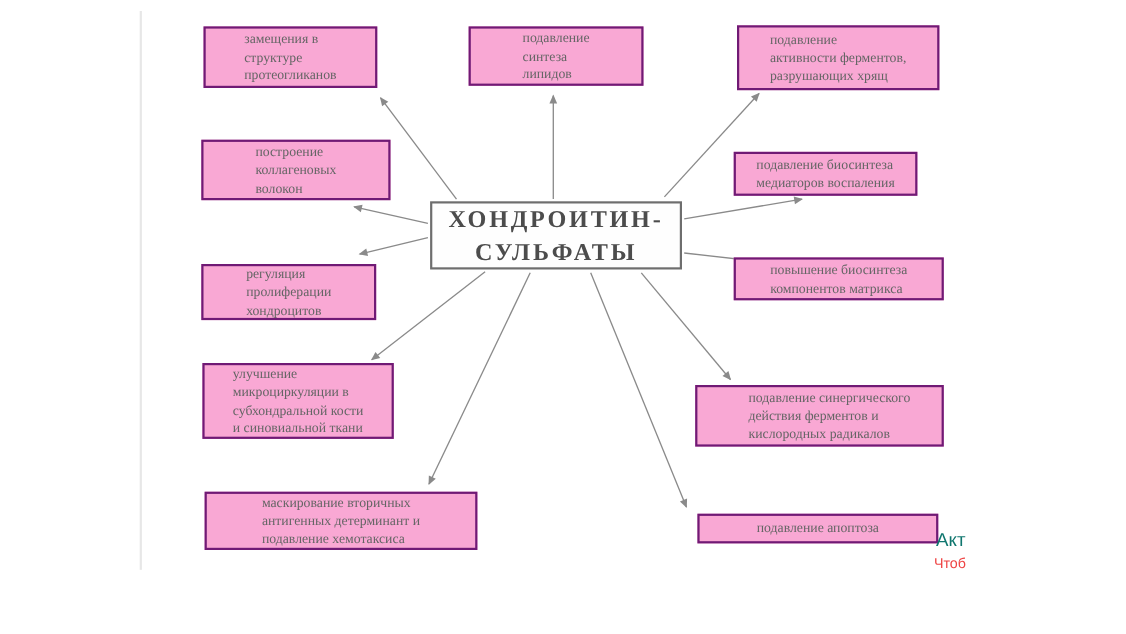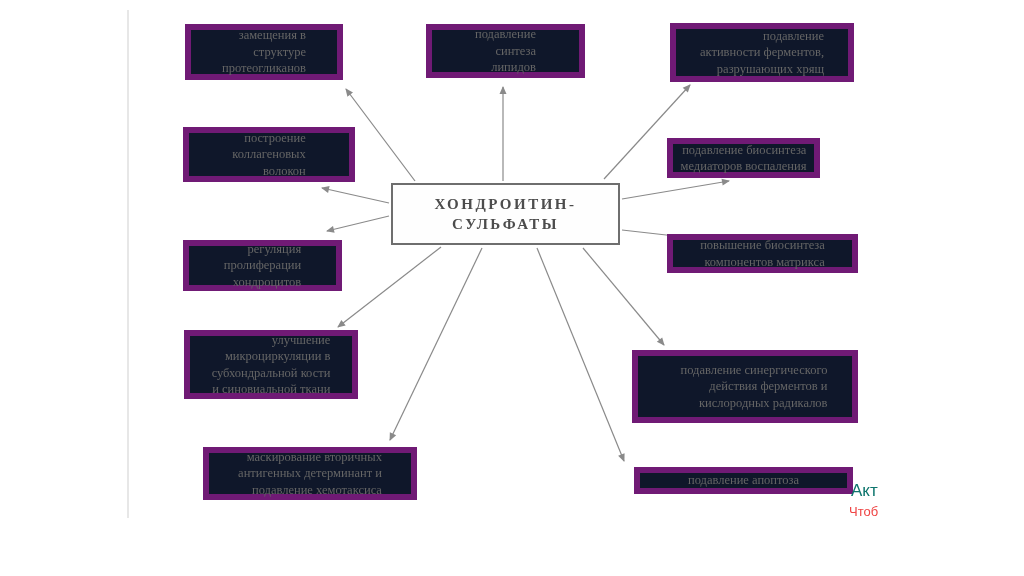--- a/index.html
+++ b/index.html
@@ -27,63 +27,63 @@
   .arrow-layer {
     position: absolute;
     left: 0;
     top: 0;
     width: 1024px;
     height: 576px;
     pointer-events: none;
   }
   .node {
     position: absolute;
-    border: 6px solid #701a75;
-    background: #0f172a;
+    border: 2px solid #701a75;
+    background: #f9a8d4;
     color: #656565;
     font-size: 12.5px;
     line-height: 1.32;
-    text-align: right;
+    text-align: left;
     display: flex;
     align-items: center;
     justify-content: center;
     white-space: pre-line;
     box-sizing: border-box;
     padding: 2px 6px;
   }
   .center-node {
     position: absolute;
     left: 391px;
     top: 183px;
     width: 229px;
     height: 62px;
     border: 2px solid #6e6e6e;
     background: #fefefe;
     color: #4c4c4c;
-    font-size: 15px;
+    font-size: 22px;
     font-weight: bold;
     letter-spacing: 2.5px;
     line-height: 1.35;
     text-align: center;
     display: flex;
     align-items: center;
     justify-content: center;
     white-space: pre-line;
     box-sizing: border-box;
   }
   .n1  { left: 185px; top: 24px;  width: 158px; height: 56px; }
   .n2  { left: 426px; top: 24px;  width: 159px; height: 54px; }
   .n3  { left: 670px; top: 23px;  width: 184px; height: 59px; }
   .n4  { left: 183px; top: 127px; width: 172px; height: 55px; }
-  .n5  { left: 667px; top: 138px; width: 153px; height: 40px; }
+  .n5  { left: 667px; top: 138px; width: 167px; height: 40px; }
   .n6  { left: 183px; top: 240px; width: 159px; height: 51px; }
   .n7  { left: 667px; top: 234px; width: 191px; height: 39px; }
   .n8  { left: 184px; top: 330px; width: 174px; height: 69px; }
-  .n9  { left: 632px; top: 350px; width: 226px; height: 73px; padding-left: 24px; }
-  .n10 { left: 186px; top: 447px; width: 214px; height: 53px; margin-left: 17px; }
+  .n9  { left: 632px; top: 350px; width: 226px; height: 56px; padding-left: 24px; }
+  .n10 { left: 186px; top: 447px; width: 248px; height: 53px; }
   .n11 { left: 634px; top: 467px; width: 219px; height: 27px; }
   .watermark-1 {
     position: absolute;
     left: 851px;
     top: 481px;
     font-family: "Liberation Sans", sans-serif;
     font-size: 17px;
     color: #0f766e;
   }
   .watermark-2 {

